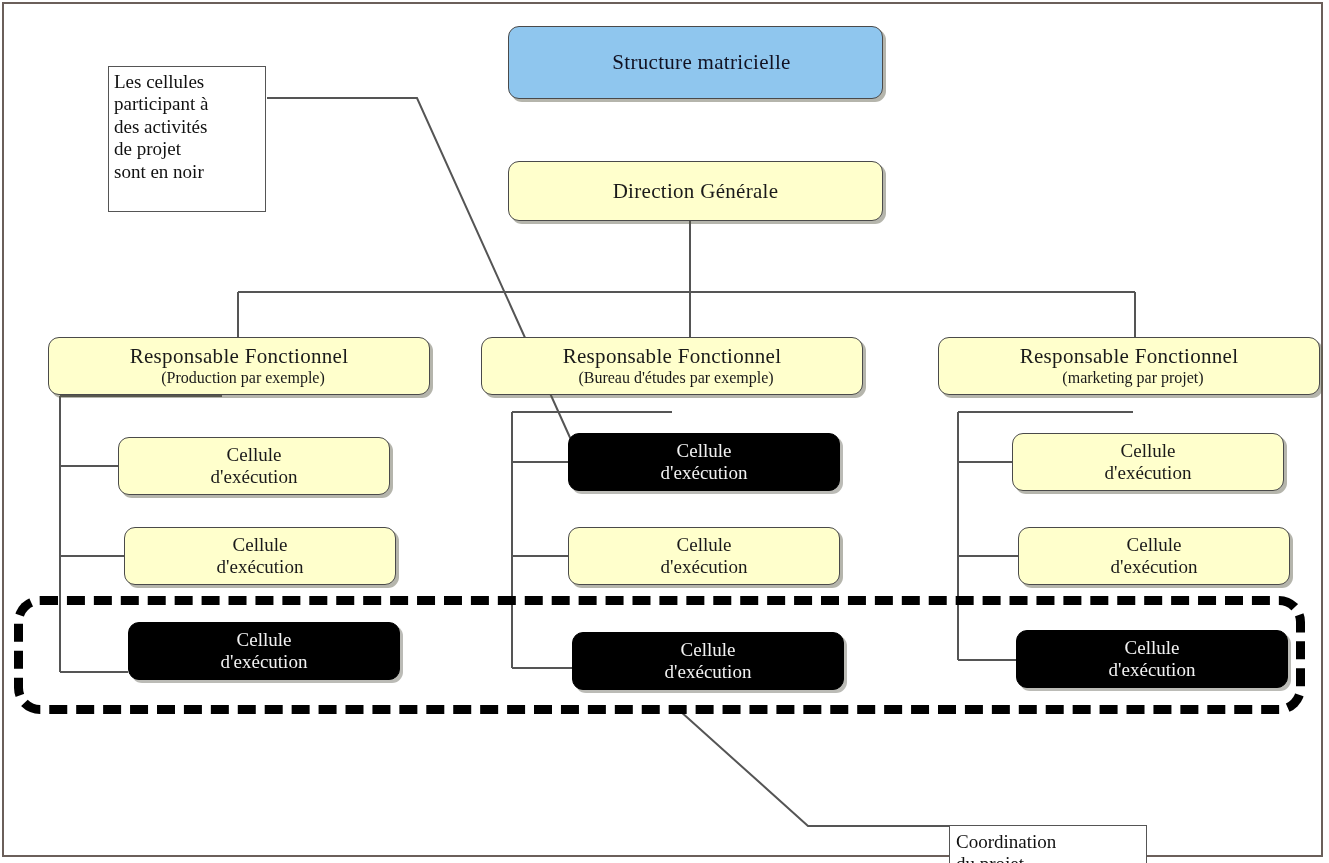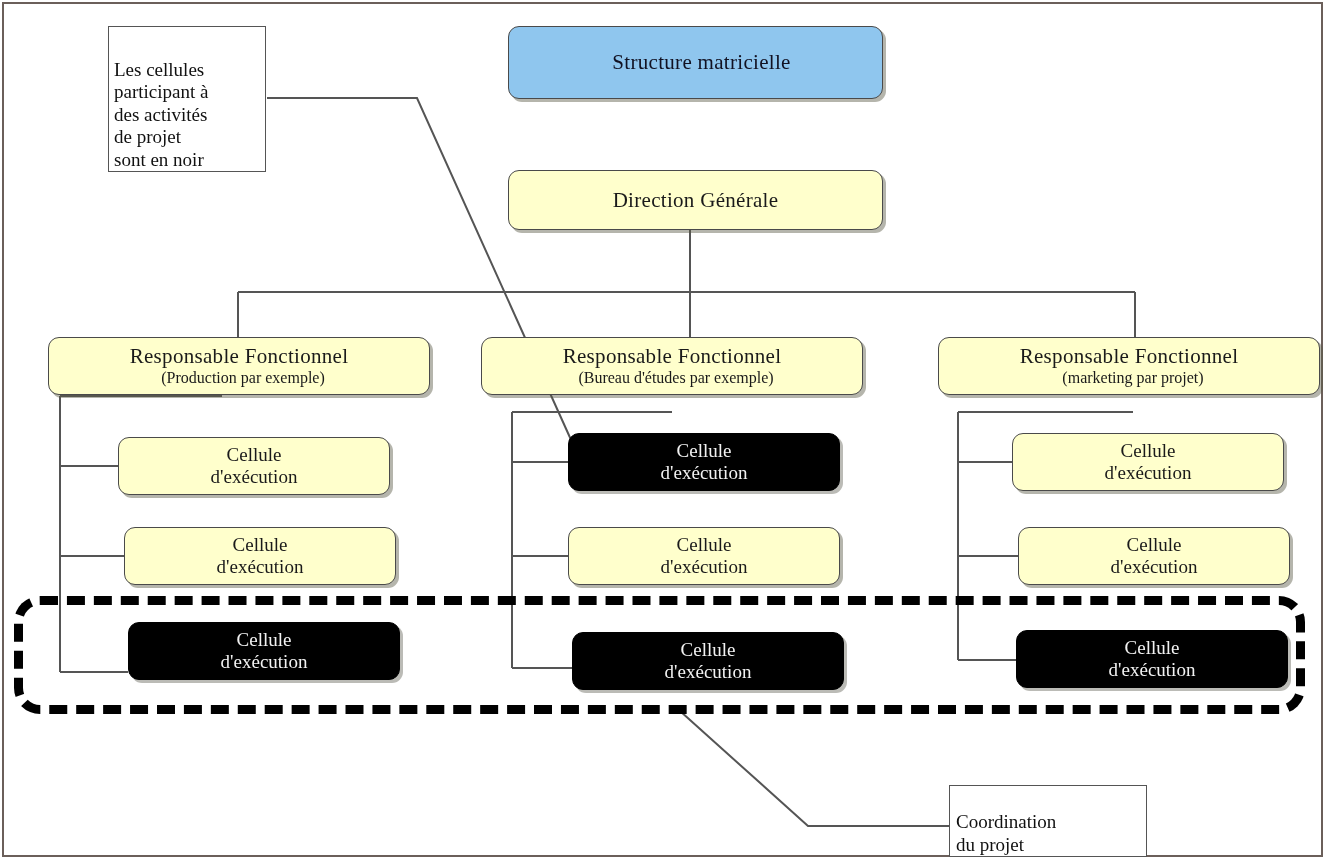--- a/index.html
+++ b/index.html
@@ -56,39 +56,40 @@
     background: #000000;
     color: #f2f2f2;
     border: 1px solid #000000;
     box-shadow: 3px 3px 0 rgba(120,120,110,0.5);
   }
   .plain {
     background: #ffffff;
     border: 1px solid #555555;
     color: #111111;
     align-items: flex-start;
-    justify-content: flex-end;
+    justify-content: flex-start;
     text-align: left;
     box-shadow: none;
     border-radius: 0;
+    margin-top: 40px;
   }
   .title-line  { font-size: 21px; letter-spacing: 0.3px; }
   .sub-line    { font-size: 16px; margin-left: 8px; }
   .cell-line   { font-size: 19px; }
   .note-line   { font-size: 19px; }
 
   #title-box {
     left: 508px; top: 26px;
     width: 375px; height: 73px;
     align-items: center;
     justify-content: center;
     padding-left: 12px;
   }
   #dg-box {
-    left: 508px; top: 170px;
+    left: 508px; top: 161px;
     width: 375px; height: 60px;
   }
   #note-box {
     left: 108px; top: 26px;
     width: 158px; height: 146px;
     padding: 4px 0 0 5px;
   }
   #note-box .note-line { display: block; width: 100%; }
   #coord-box {
     left: 949px; top: 785px;

